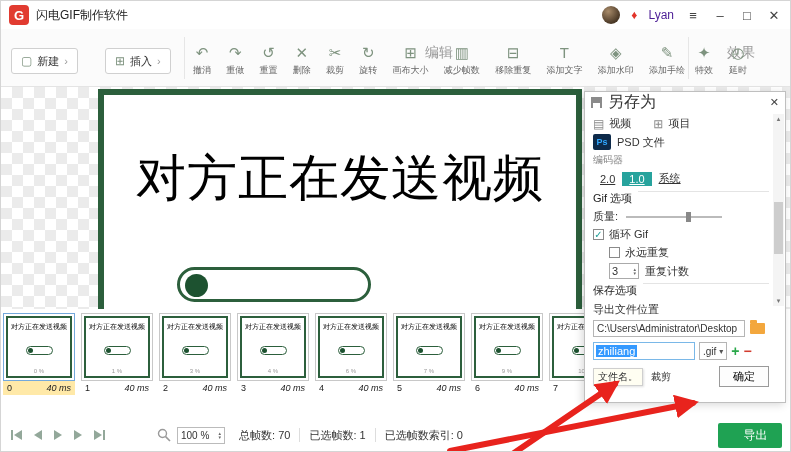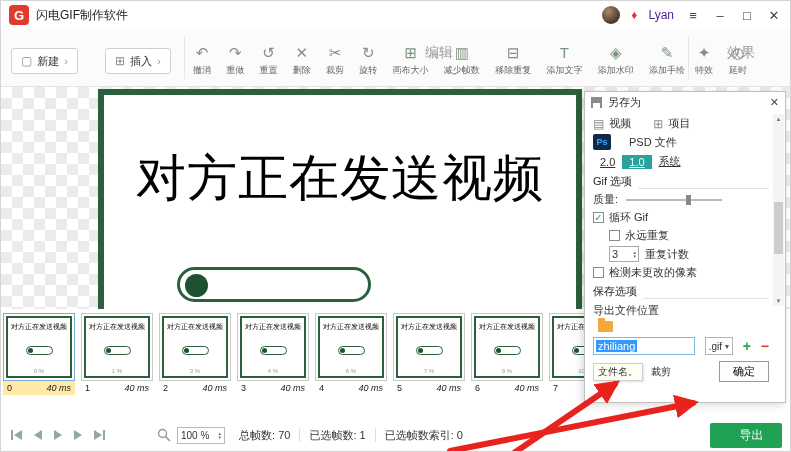--- a/index.html
+++ b/index.html
@@ -89,46 +89,46 @@
   .pbar { width:2px; height:10px; background:#93a89a; }
   .magnifier { margin-left:52px; }
   .zoom-box { margin-left:6px; border:1px solid #bbb; height:17px; width:48px;
     display:flex; align-items:center; justify-content:space-between;
     padding:0 3px; font-size:10px; color:#333; }
   .spin-col { display:flex; flex-direction:column; font-size:5px;
     line-height:4px; color:#666; }
   .statdiv { width:1px; height:14px; background:#ddd; margin:0 9px; }
   .stat { font-size:11px; color:#333; white-space:nowrap; }
   .stats { display:flex; align-items:center; margin-left:14px; }
-  .export-btn { margin-left:auto; margin-right:2px; width:72px; height:25px;
+  .export-btn { margin-left:auto; margin-right:2px; width:64px; height:25px;
     background:#1fa253; color:#fff; font-size:12px; border:none; border-radius:2px;
     display:flex; align-items:center; justify-content:center;padding-left:11px; }
 
   
   .save-panel { position:absolute; left:583px; top:90px; width:202px;
     height:312px; background:#fff; border:1px solid #bfbfbf;
     box-shadow:-2px 2px 8px rgba(0,0,0,.15); z-index:10; font-size:11px; color:#333; }
   .panel-header { height:20px; display:flex; align-items:center; gap:6px;
     padding:0 6px; }
   .floppy { width:11px; height:11px; background:#8b8b8b; position:relative; }
   .floppy::after { content:""; position:absolute; left:2px; bottom:0; width:7px;
     height:5px; background:#fff; }
-  .panel-title { font-size:11px; }
+  .panel-title { font-size:16px; }
   .panel-close { margin-left:auto; font-size:11px; color:#444; }
   .panel-body { padding:1px 16px 0 8px; }
   .prow { display:flex; align-items:center; margin:3px 0; }
   .fmt-icon { color:#8a8a8a; font-size:12px; margin-right:5px; }
   .fmt-label { margin-right:22px; }
   .ps-badge { width:18px; height:16px; background:#0d2a4a; color:#31a8ff;
     font-size:9px; font-weight:bold; display:flex; align-items:center;
-    justify-content:center; border-radius:2px; margin-right:18px; }
+    justify-content:center; border-radius:2px; margin-right:6px; }
   .enc-label { color:#888; font-size:10px; margin:2px 0 1px; }
   .enc-opt { padding:1px 7px;text-decoration:underline; }
   .enc-opt.selected { background:#27a39d; color:#fff; }
-  .section-head { display:flex; align-items:flex-end; gap:6px; margin:4px 0 2px;
+  .section-head { display:flex; align-items:flex-start; gap:6px; margin:4px 0 2px;
     color:#222; }
   .section-head::after { content:""; flex:1; height:1px; background:#e4e4e4; }
   .slider { position:relative; width:96px; height:12px; margin-left:8px; }
   .slider-track { position:absolute; left:0; right:0; top:5px; height:2px;
     background:#bbb; }
   .slider-thumb { position:absolute; left:62%; top:1px; width:5px; height:10px;
     background:#888; }
   .checkbox { width:11px; height:11px; border:1px solid #8a8a8a; margin-right:5px;
     display:inline-flex; align-items:center; justify-content:center;
     background:#fff; flex:0 0 11px; }
@@ -138,21 +138,21 @@
     display:inline-flex; align-items:center; justify-content:space-between;
     padding:0 2px; margin-right:6px; }
   .loc-label { margin:4px 0 2px; }
   .path-input { border:1px solid #b5b5b5; height:17px; line-height:15px;
     padding:0 3px; width:152px; font-size:10px; white-space:nowrap;
     overflow:hidden; }
   .folder-icon { width:15px; height:11px; background:#f3a73d; border-radius:1px;
     position:relative; margin-left:5px; }
   .folder-icon::before { content:""; position:absolute; top:-3px; left:0;
     width:7px; height:3px; background:#f3a73d; border-radius:1px 1px 0 0; }
-  .file-row { gap:4px; margin-top:5px;justify-content:space-between; }
+  .file-row { gap:4px; margin-top:5px; }
   .file-input { border:1px solid #7ab8e8; height:18px; width:102px;
     display:flex; align-items:center; padding:0 2px; }
   .file-input .sel { background:#3399ff; color:#fff; padding:0 2px; }
   .ext-select { border:1px solid #b5b5b5; height:18px; display:flex;
     align-items:center; gap:3px; padding:0 3px; font-size:10px; }
   .dd { font-size:8px; color:#555; }
   .plus  { color:#2aa84a; font-weight:bold; font-size:14px; }
   .minus { color:#d23b2e; font-weight:bold; font-size:14px; }
   .bottom-row { margin-top:6px; gap:8px; }
   .tooltip { border:1px solid #cfcfcf; background:#fffef2; padding:1px 4px;
@@ -461,20 +461,21 @@
       <div class="prow">
         <span class="fmt-icon">▤</span>
         <span class="fmt-label">视频</span>
         <span class="fmt-icon">⊞</span>
         <span class="fmt-label">项目</span>
       </div>
       <div class="prow">
         <span class="ps-badge">Ps</span>
         <span>PSD 文件</span>
       </div>
+      <div class="enc-label">编码器</div>
       <div class="prow">
         <span class="enc-opt">2.0</span>
         <span class="enc-opt selected">1.0</span>
         <span class="enc-opt">系统</span>
       </div>
       <div class="section-head">
         <span>Gif 选项</span>
       </div>
       <div class="prow">
         <span>质量:</span>
@@ -496,29 +497,26 @@
       <div class="prow indent">
         <span class="spin-box">
           <span>3</span>
           <span class="spin-col">
               <span>▴</span>
               <span>▾</span>
             </span>
         </span>
         <span>重复计数</span>
       </div>
-      <div class="prow">
-        <span class="checkbox"></span>
-        <span>检测未更改的像素</span>
-      </div>
       <div class="section-head">
         <span>保存选项</span>
       </div>
       <div class="loc-label">导出文件位置</div>
       <div class="prow">
+        <div class="path-input">C:\Users\Administrator\Desktop</div>
         <span class="folder-icon"></span>
       </div>
       <div class="prow file-row">
         <div class="file-input">
           <span class="sel">zhiliang</span>
         </div>
         <div class="ext-select">
           <span>.gif</span>
           <span class="dd">▾</span>
         </div>

